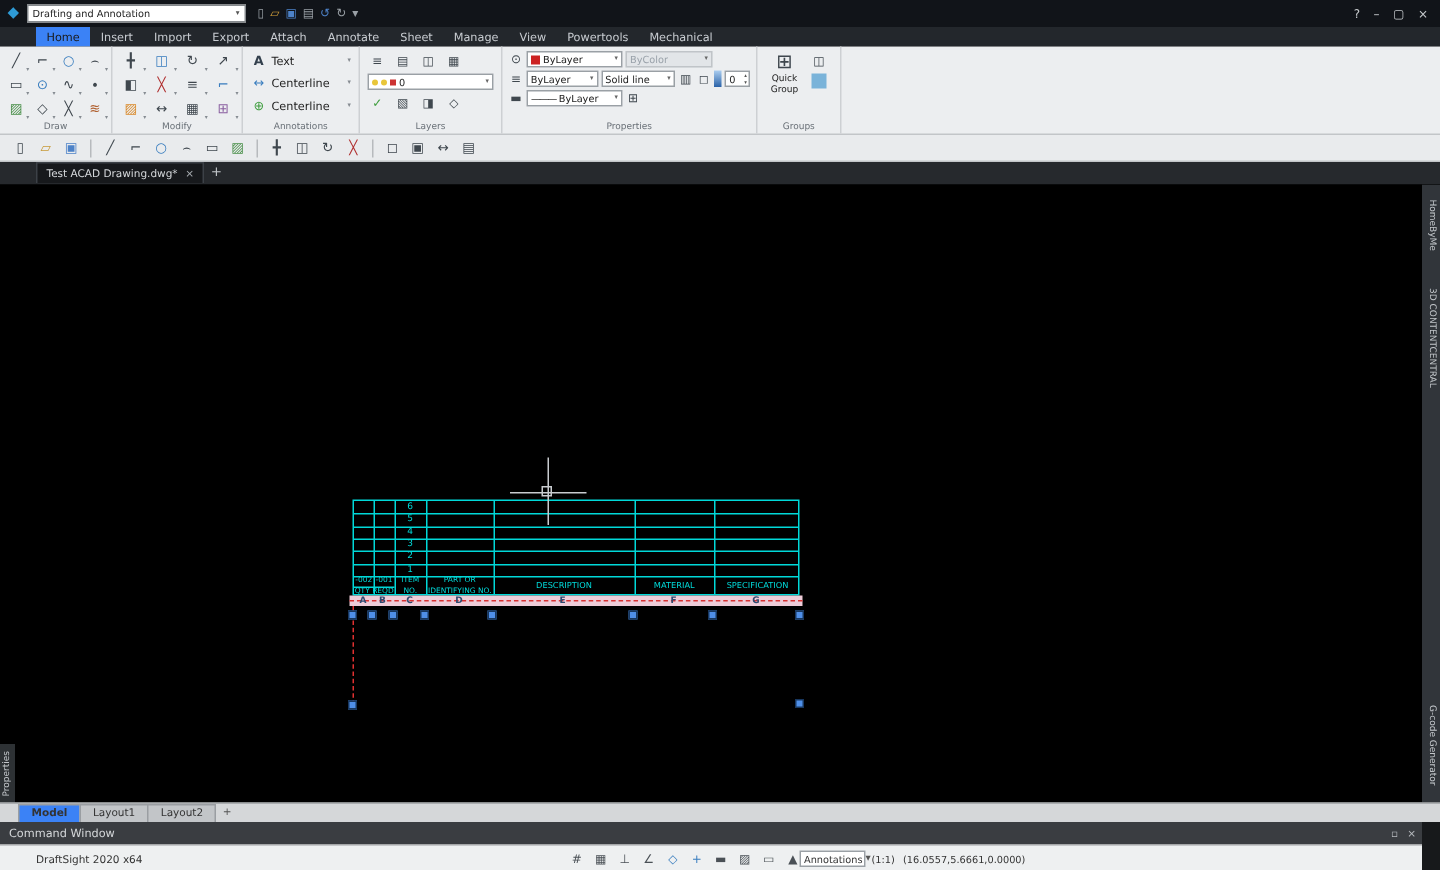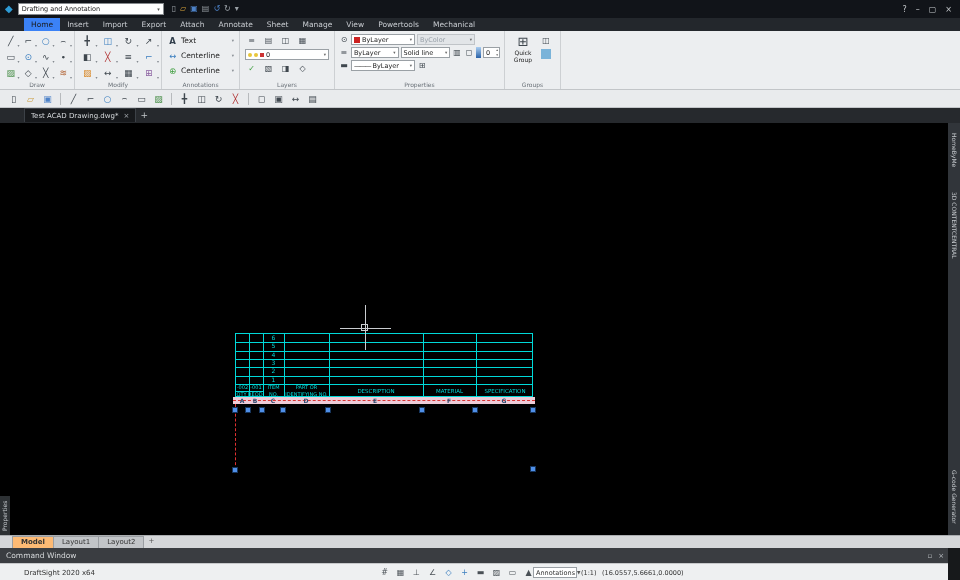--- a/index.html
+++ b/index.html
@@ -106,21 +106,21 @@
 .left-tab{position:absolute;left:0;top:373px;width:10px;height:40px;background:#2d3134;color:#c3c7cb;font-size:6px;writing-mode:vertical-rl;transform:rotate(180deg);text-align:center;line-height:10px}
 .right-strip{position:absolute;right:0;top:0;width:12px;height:412px;background:#31353a}
 .rs-tab{position:absolute;left:0;width:12px;color:#c3c7cb;font-size:6px;writing-mode:vertical-rl;line-height:12px;text-align:center;white-space:nowrap;overflow:hidden}
 .rs-tab:nth-of-type(1){top:4px;height:46px}
 .rs-tab:nth-of-type(2){top:56px;height:92px}
 .rs-tab:nth-of-type(3){top:338px;height:72px}
 
 
 .layoutbar{position:absolute;top:535px;left:0;right:0;height:13px;background:#d5d7d9;border-top:1px solid #aaadb0;display:flex;align-items:flex-end;padding-left:12px;font-size:7px;color:#333}
 .ltab{height:12px;line-height:11px;padding:0 8px;background:#c2c5c8;border:1px solid #9a9ea2;border-bottom:none;margin-right:-1px;white-space:nowrap}
-.ltab.active{background:#fdba74;font-weight:bold}
+.ltab.active{background:#3b82f6;font-weight:bold}
 .ladd{height:12px;line-height:11px;padding:0 5px;color:#555}
 
 
 .cmdbar{position:absolute;top:548px;left:0;right:0;height:15px;background:#3a3d41;color:#d5d8da;font-size:7.5px;display:flex;align-items:center;padding:0 6px}
 .cmd-controls{margin-left:auto;display:flex;gap:6px;font-size:7px;color:#b8bcc0;padding-right:10px}
 
 
 .statusbar{position:absolute;top:563px;left:0;right:0;height:17px;background:#eef0f1;border-top:1px solid #c6c8ca;font-size:7px;color:#333}
 .sb-left{position:absolute;left:24px;top:5px}
 .sb-icons{position:absolute;left:378px;top:2px;display:flex;gap:3px}

